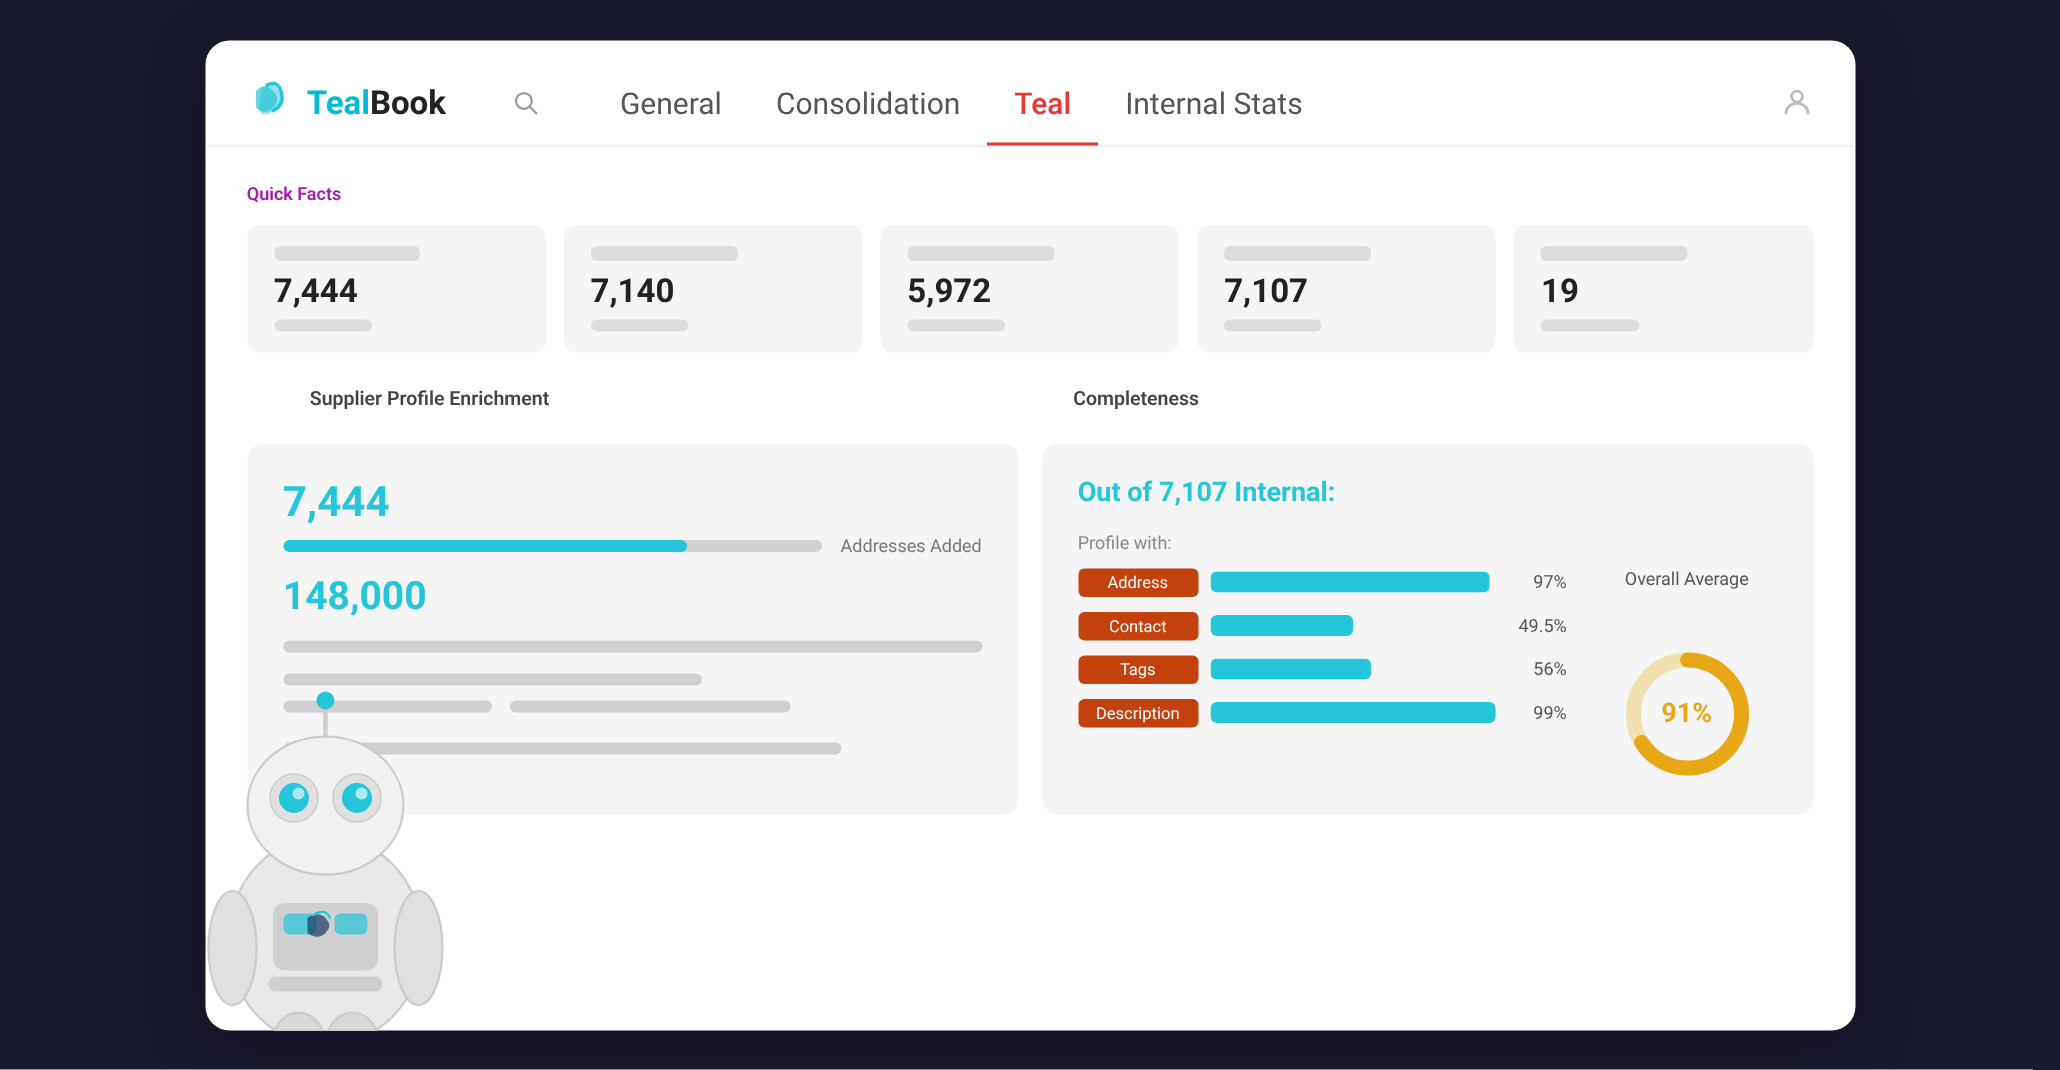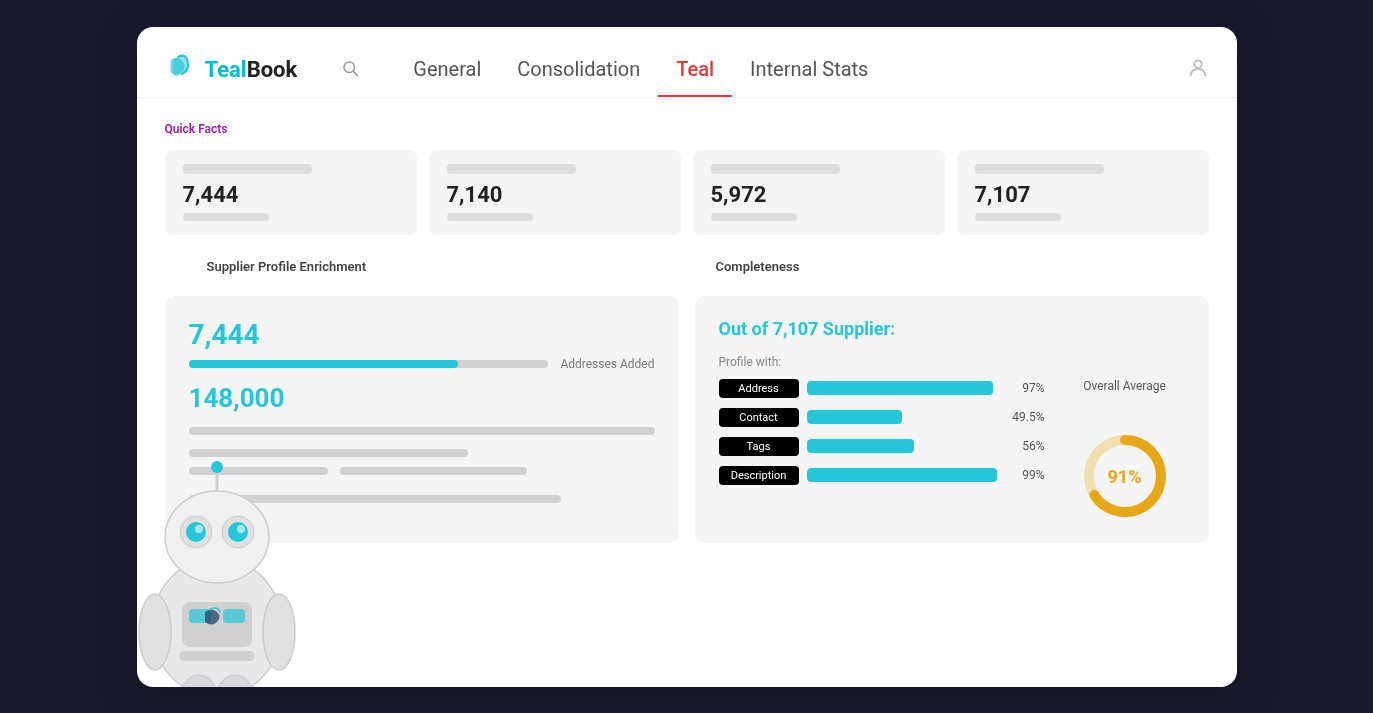--- a/index.html
+++ b/index.html
@@ -194,21 +194,21 @@
     .bars-section {
       flex: 1;
     }
     .bar-row {
       display: flex;
       align-items: center;
       margin-bottom: 10px;
       gap: 8px;
     }
     .bar-label-pill {
-      background: #000000;
+      background: #c2410c;
       color: #fff;
       font-size: 11px;
       padding: 3px 10px;
       border-radius: 4px;
       min-width: 80px;
       text-align: center;
     }
     .bar-outer {
       flex: 1;
       height: 14px;
@@ -322,20 +322,25 @@
       <div class="fact-card">
         <div class="fact-card-top"></div>
         <div class="fact-value">5,972</div>
         <div class="fact-line"></div>
       </div>
       <div class="fact-card">
         <div class="fact-card-top"></div>
         <div class="fact-value">7,107</div>
         <div class="fact-line"></div>
       </div>
+      <div class="fact-card">
+        <div class="fact-card-top"></div>
+        <div class="fact-value">19</div>
+        <div class="fact-line"></div>
+      </div>
     </div>
 
     <div style="display:flex; gap:16px; margin-bottom:10px;">
       <div style="flex:1;margin-left:42px;" class="section-label">Supplier Profile Enrichment</div>
       <div style="flex:1;" class="section-label">Completeness</div>
     </div>
 
     <div class="main-grid">
 
       <div class="enrichment-card">
@@ -354,21 +359,21 @@
         <div class="enrich-gray-bar" style="width:60%; margin-top:14px;"></div>
         <div style="display:flex; gap:12px; margin-top:10px;">
           <div class="enrich-gray-bar" style="width:30%; margin-top:0;"></div>
           <div class="enrich-gray-bar" style="width:40%; margin-top:0;"></div>
         </div>
         <div class="enrich-gray-bar" style="width:80%; margin-top:10px;"></div>
       </div>
 
       <div class="completeness-card">
         <div class="completeness-header">
-          <span>Out of </span><span style="color:#26c6da;">7,107</span><span> Supplier:</span>
+          <span>Out of </span><span style="color:#26c6da;">7,107</span><span> Internal:</span>
         </div>
         <div class="profile-with-label">Profile with:</div>
         <div class="completeness-body">
           <div class="bars-section">
 
             <div class="bar-row">
               <div class="bar-label-pill">Address</div>
               <div class="bar-outer">
                 <div class="bar-inner" style="width:97%;"></div>
               </div>

